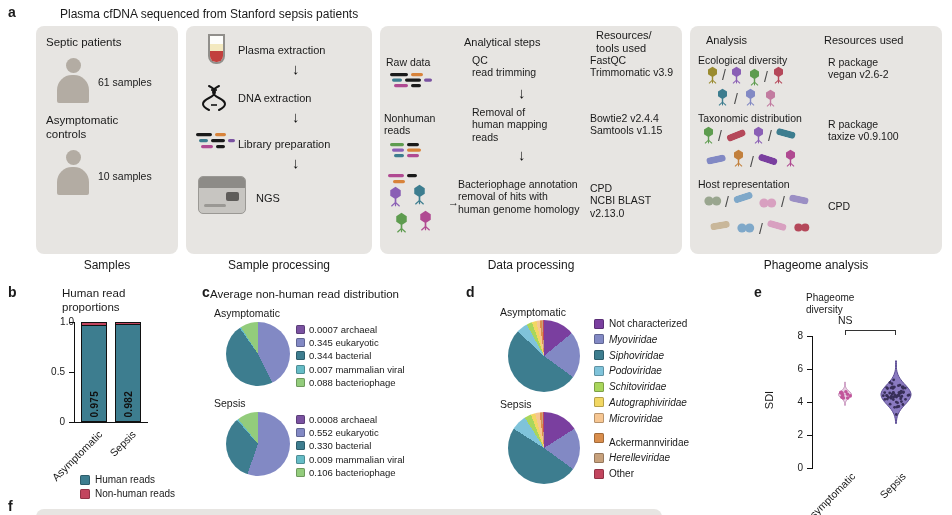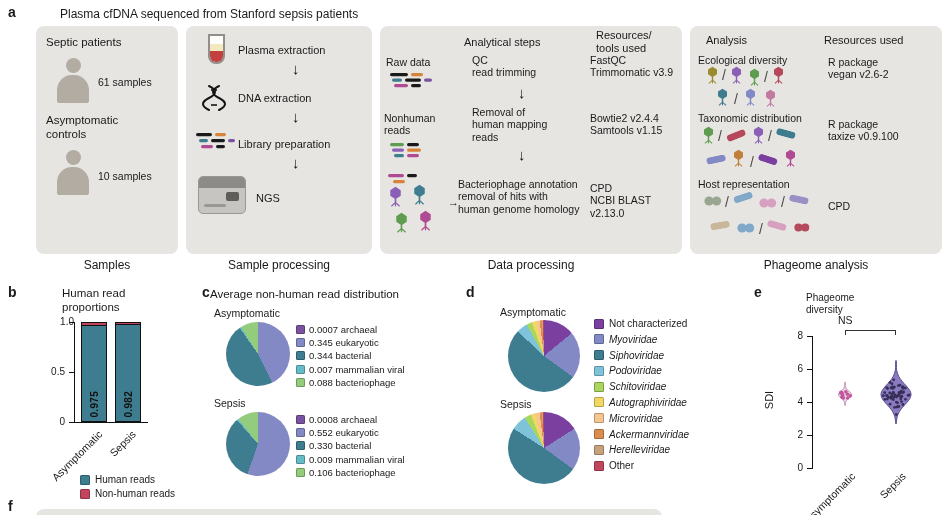--- a/index.html
+++ b/index.html
@@ -387,21 +387,21 @@
       <div class="lgrow">
         <span class="sw" style="background: rgb(242, 215, 99);"></span>
         <span class="lgtx" style="font-style: italic;">Autographiviridae</span>
       </div>
       <div class="lgrow">
         <span class="sw" style="background: rgb(246, 198, 146);"></span>
         <span class="lgtx" style="font-style: italic;">Microviridae</span>
       </div>
       <div class="lgrow">
         <span class="sw" style="background: rgb(217, 142, 77);"></span>
-        <span class="lgtx" style="font-style: italic;">Ackermannviridae</span>
+        <span class="lgtx" style=" margin-top: 8px;">Ackermannviridae</span>
       </div>
       <div class="lgrow">
         <span class="sw" style="background: rgb(199, 161, 124);"></span>
         <span class="lgtx" style="font-style: italic;">Herelleviridae</span>
       </div>
       <div class="lgrow">
         <span class="sw" style="background: rgb(194, 69, 94);"></span>
         <span class="lgtx">Other</span>
       </div>
     </div>

